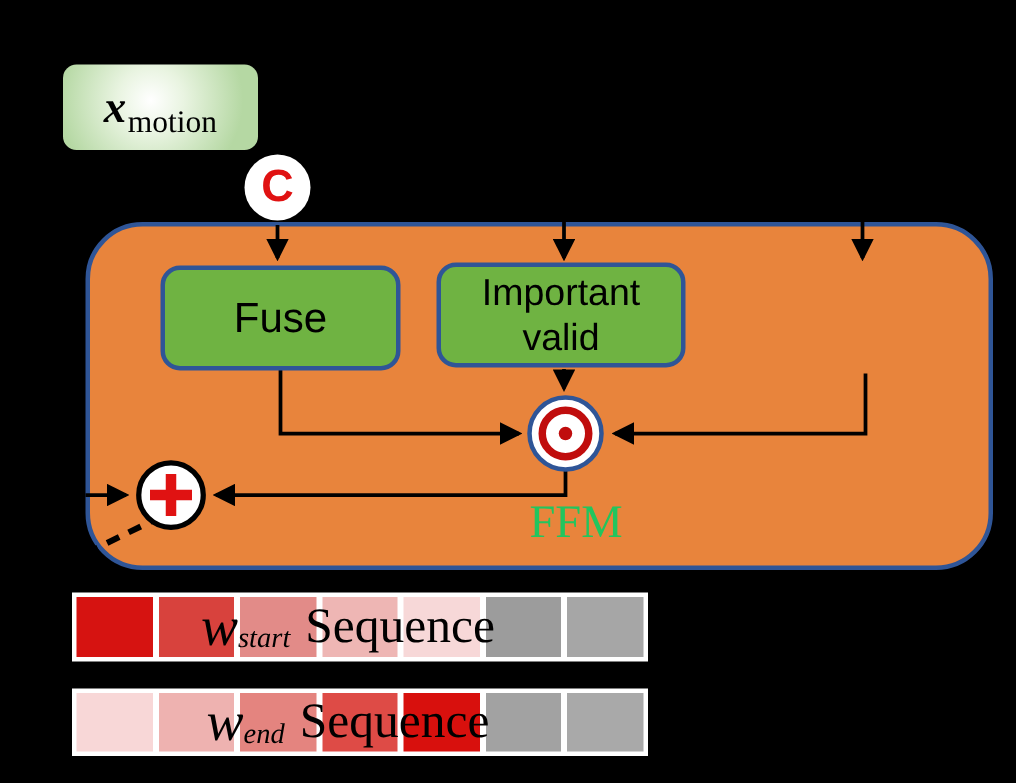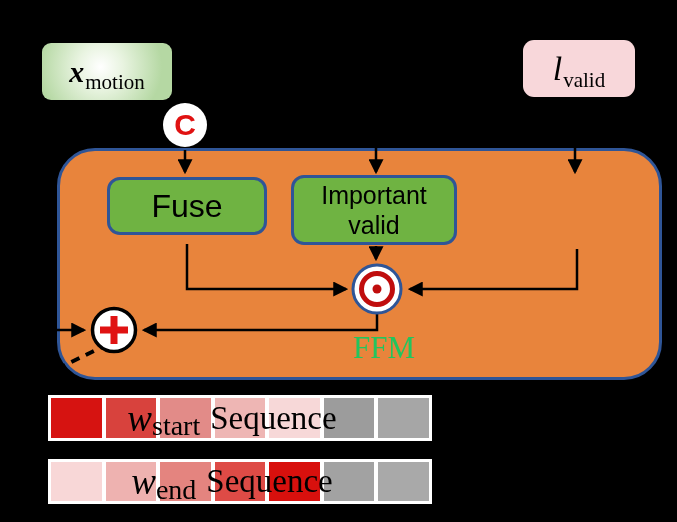--- a/index.html
+++ b/index.html
@@ -18,21 +18,21 @@
   .math .base{font-style:italic;font-weight:bold;font-size:30px;}
   .math.thin .base{font-weight:normal;font-size:34px;}
   .math .sub{font-size:21px;position:relative;top:7px;margin-left:1px;}
 
   
   #ffm-box{left:57px;top:148px;width:605px;height:232px;background:#e8843c;
     border:3px solid #2f5597;border-radius:38px;z-index:1;}
 
   .block{display:flex;align-items:center;justify-content:center;text-align:center;
     border:3px solid #2f5597;border-radius:13px;z-index:3;color:#000;}
-  #block-fuse{left:107px;top:177px;width:160px;height:58px;background:#6fb342;font-size:32px;}
+  #block-fuse{left:107px;top:177px;width:160px;height:70px;background:#6fb342;font-size:28px;}
   #block-gate{left:291px;top:175px;width:166px;height:70px;background:#6fb342;
     font-size:25px;line-height:1.2;padding:0 24px;}
   #block-vlw{left:488px;top:175px;width:167px;height:73px;background:#ffffff;
     font-size:25px;line-height:1.2;padding:0 10px;}
 
   svg#wires{position:absolute;left:0;top:0;z-index:2;pointer-events:none;}
 
   #concat-label{left:167px;top:106px;width:36px;height:38px;z-index:4;
     display:flex;align-items:center;justify-content:center;
     color:#e01212;font-size:30px;font-weight:600;}
@@ -43,33 +43,30 @@
   
   .seq-row{left:48px;width:384px;background:#fff;padding:3px;display:flex;gap:4px;z-index:1;}
   #seq-row-start{top:395px;height:46px;}
   #seq-row-end{top:459px;height:45px;}
   .seq-cell{flex:1;}
   .seq-label{left:40px;width:384px;z-index:2;display:flex;align-items:center;justify-content:center;
     color:#000;font-family:"Liberation Serif",serif;white-space:nowrap;}
   #seq-label-start{top:395px;height:46px;}
   #seq-label-end{top:459px;height:45px;}
   .seq-label .w-base{font-style:italic;font-size:37px;}
-  .seq-label .w-sub{font-size:28px;position:relative;top:8px;}
+  .seq-label .w-sub{font-style:italic;font-size:19px;position:relative;top:8px;}
   .seq-label .seq-word{font-size:33px;margin-left:10px;}
 </style>
 </head>
 <body>
 
 <div id="canvas">
 
   <div class="abs input-box" id="box-x-motion">
     <span class="math"><span class="base">x</span><span class="sub">motion</span></span>
-  </div>
-  <div class="abs input-box" id="box-l-valid">
-    <span class="math thin"><span class="base">l</span><span class="sub">valid</span></span>
   </div>
 
   <div class="abs" id="ffm-box"></div>
 
   <svg id="wires" width="677" height="522" viewBox="0 0 677 522">
     <defs>
       <marker id="ah" viewBox="0 0 10 10" refX="8.5" refY="5" markerWidth="6" markerHeight="6" orient="auto-start-reverse">
         <path d="M0,0 L10,5 L0,10 z" fill="#000"></path>
       </marker>
     </defs>

